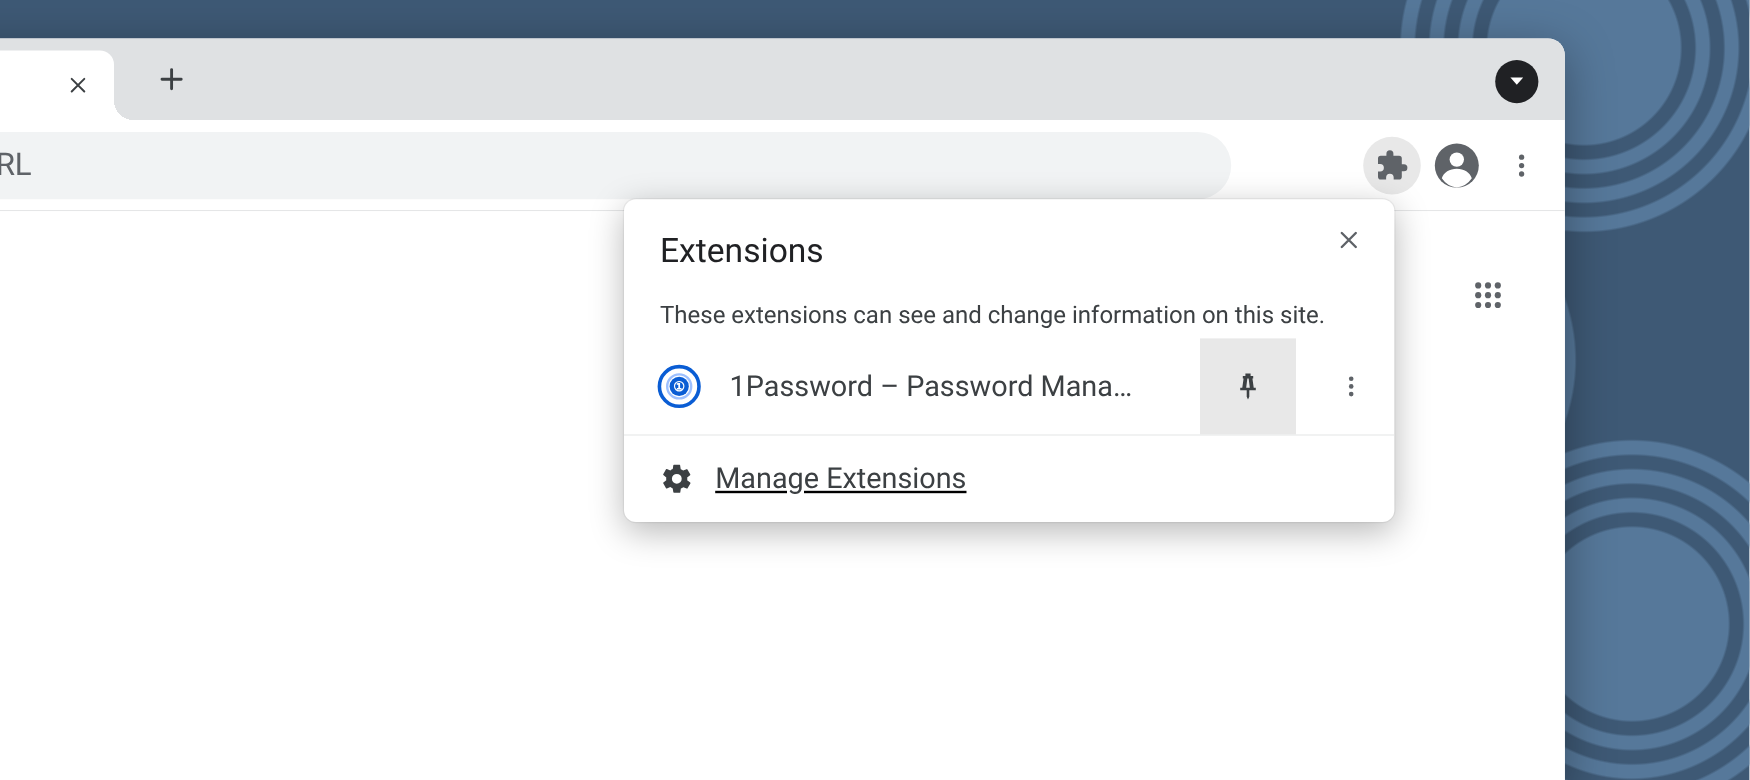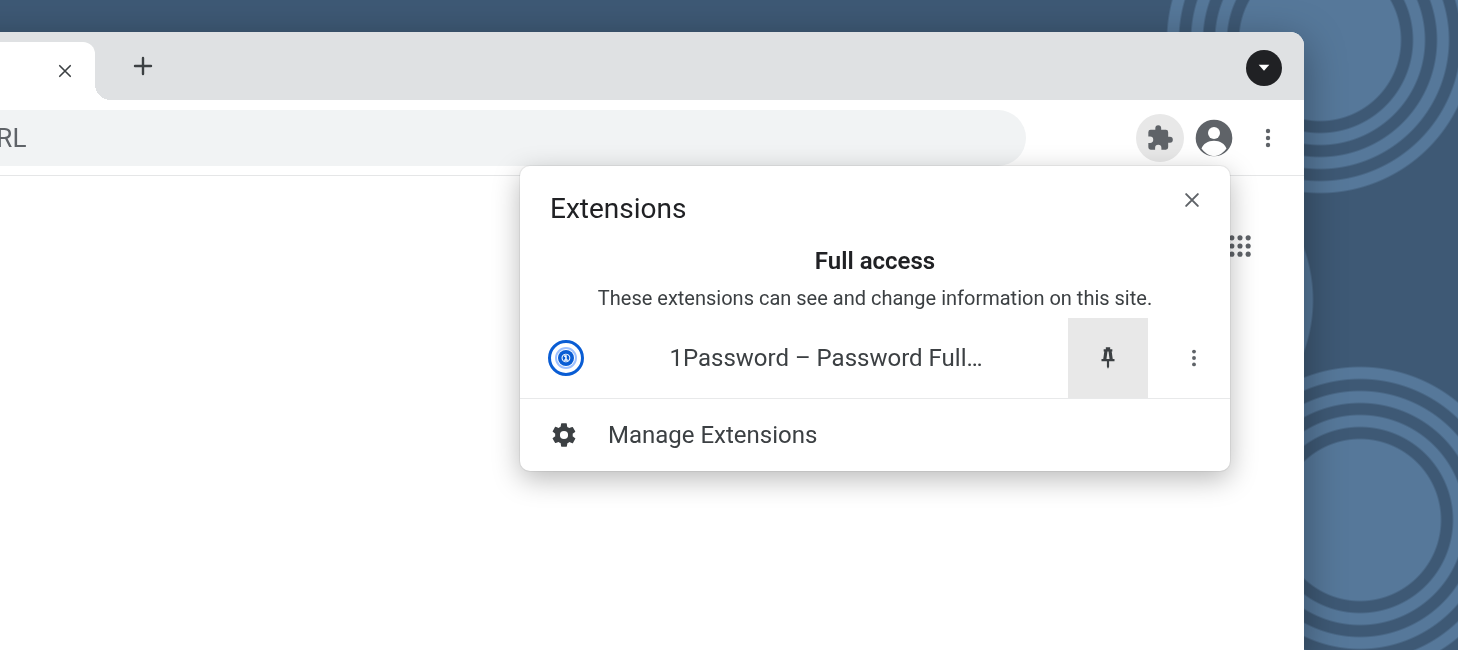--- a/index.html
+++ b/index.html
@@ -118,26 +118,25 @@
     position: absolute; top: 46px; right: 40px;
     width: 48px; height: 48px; display:flex;align-items:center;justify-content:center;
     color:#5f6368; cursor:pointer; border-radius:50%;
   }
 
   
   .popup {
     position: absolute;
     top: 166px;
     left: 520px;
-    width: 710px;
+    width: 642px;
     background: #fff;
     border-radius: 10px;
     box-shadow: 0 8px 28px rgba(0,0,0,0.28), 0 0 0 1px rgba(0,0,0,0.05);
     overflow: hidden;
-    text-align: center;
   }
   .popup-header { display:flex; align-items:flex-start; justify-content:space-between; padding: 26px 20px 6px 30px; }
   .popup-title { font-size: 28px; color:#202124; font-weight:400; }
   .popup-close { width:36px;height:36px;display:flex;align-items:center;justify-content:center;color:#5f6368;cursor:pointer;border-radius:50%; margin-top:-10px;}
 
   .popup-section { padding: 16px 30px 4px 30px; }
   .popup-subtitle { font-size: 24px; font-weight: 600; color:#202124; margin-bottom: 8px;}
   .popup-desc { font-size: 20px; color:#3c4043; line-height: 1.55; }
 
   .ext-row {
@@ -146,23 +145,24 @@
     border-bottom: 1px solid #e8e9ea;
   }
   .ext-icon { width: 36px; height:36px; border-radius:50%; border:3px solid #0a5dd4; display:flex;align-items:center;justify-content:center; position:relative;}
   .ext-icon::before{content:"";position:absolute;inset:4px;border-radius:50%;border:2px solid #9dc0ff;}
   .ext-icon-inner { width:16px;height:16px;border-radius:50%;background:#0a5dd4;color:#fff;font-size:11px;font-weight:700;display:flex;align-items:center;justify-content:center;}
   .ext-name { flex:1; font-size: 24px; color:#3c4043; white-space:nowrap; overflow:hidden; text-overflow:ellipsis; cursor:pointer;}
   .pin-btn { width:80px; height:80px; background:#e8e8e8; display:flex;align-items:center;justify-content:center; color:#3c4043; cursor:pointer; margin:-14px 0;}
   .ext-menu-btn { width:44px;height:44px;display:flex;align-items:center;justify-content:center;color:#5f6368;cursor:pointer;border-radius:50%;}
 
   .manage-row {
-    display:flex; align-items:center; gap:30px;
+    display:flex; align-items:center; gap:18px;
     padding: 22px 30px;
     cursor:pointer;
+    text-decoration:underline;
   }
   .manage-label{font-size:24px;color:#3c4043;}
 
   svg { display:block; }
 </style>
 </head>
 <body>
 
 <div class="desktop"></div>
 
@@ -240,29 +240,28 @@
   <div class="popup-header">
     <div class="popup-title">Extensions</div>
     <div class="popup-close">
       <svg width="20" height="20" viewBox="0 0 24 24">
           <path fill="none" stroke="currentColor" stroke-width="2.4" stroke-linecap="round" d="M5 5l14 14M19 5L5 19"></path>
         </svg>
     </div>
   </div>
 
   <div class="popup-section">
-    <div class="popup-subtitle">Full access</div>
     <div class="popup-desc">These extensions can see and change information on this site.</div>
   </div>
 
   <div class="ext-row">
     <div class="ext-icon">
       <div class="ext-icon-inner">①</div>
     </div>
-    <div class="ext-name">1Password – Password Full…</div>
+    <div class="ext-name">1Password – Password Mana…</div>
     <div class="pin-btn">
       <svg width="26" height="26" viewBox="0 0 24 24">
           <path fill="#3c4043" d="M14 4V2h-4v2H8v2h.6l-1 7H6v2h5v5l1 2 1-2v-5h5v-2h-1.6l-1-7H16V4h-2zm-3.4 9 .9-7h1l .9 7h-2.8z"></path>
         </svg>
     </div>
     <div class="ext-menu-btn">
       <svg width="22" height="22" viewBox="0 0 24 24">
           <circle cx="12" cy="5" r="2.1" fill="#5f6368"></circle>
           <circle cx="12" cy="12" r="2.1" fill="#5f6368"></circle>
           <circle cx="12" cy="19" r="2.1" fill="#5f6368"></circle>

